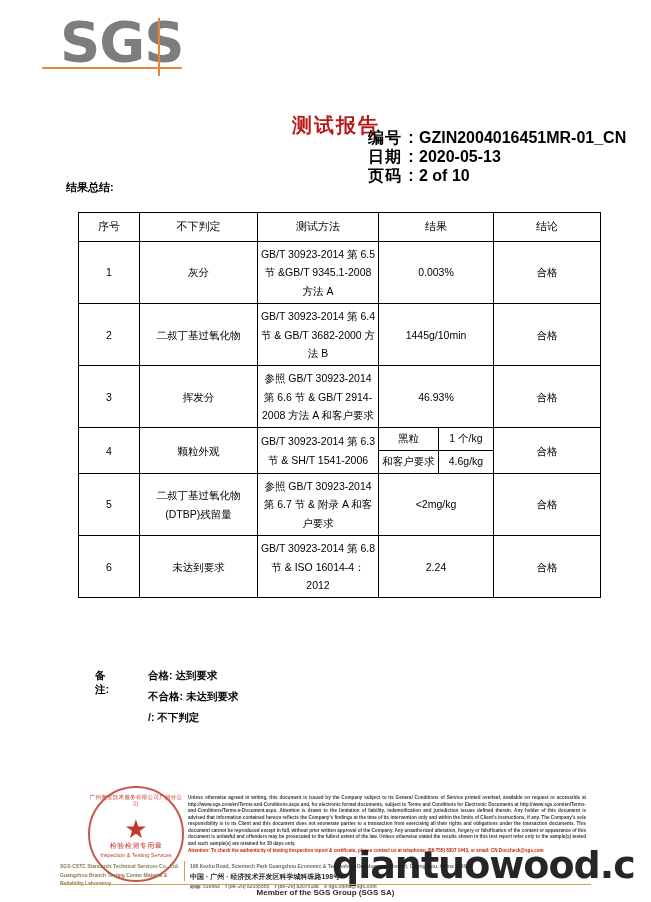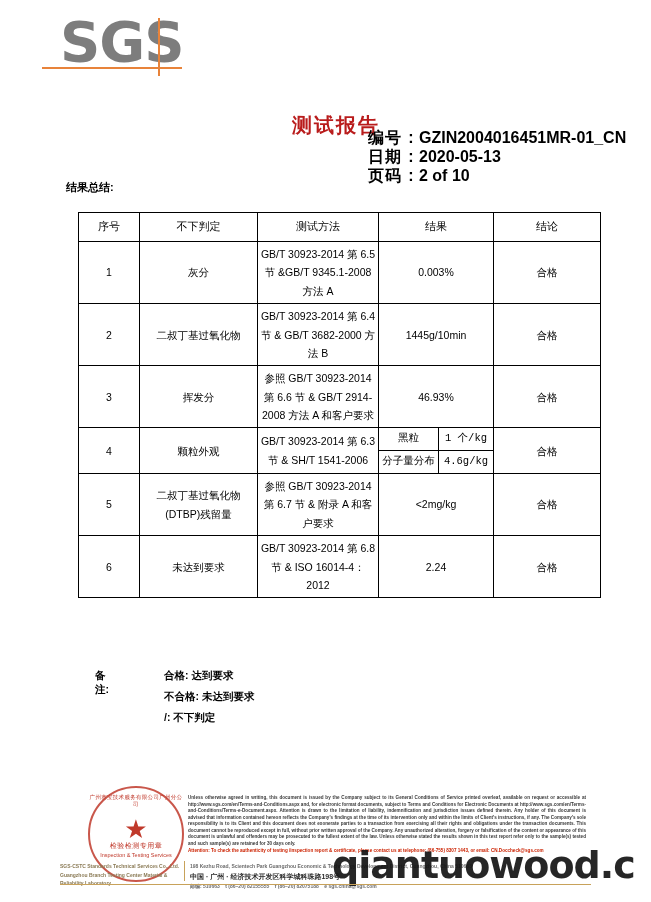--- a/index.html
+++ b/index.html
@@ -131,21 +131,20 @@
     border-collapse: collapse;
     table-layout: fixed;
   }
   .sub-tbl td {
     border: 0;
     text-align: center;
     vertical-align: middle;
     padding: 2px 1px;
     line-height: 1.7;
     font-size: 10.5px;
-    font-family: Liberation Mono, monospace;
   }
   .sub-tbl tr:first-child td { border-bottom: 1px solid #000; }
   .sub-tbl td:first-child { border-right: 1px solid #000; width: 50%; }
   td.nested { padding: 0; }
 
   
   .remarks {
     position: absolute;
     left: 95px;
     top: 669px;
@@ -156,21 +155,21 @@
   .remarks-label {
     position: absolute;
     left: 0;
     top: 0;
   }
   .remarks-list {
     position: absolute;
     left: 53px;
     top: 0;
   }
-  .remarks-list div { height: 21px; white-space: nowrap; margin-left: 16px; }
+  .remarks-list div { height: 21px; white-space: nowrap; }
 
   
   .footer-rule {
     position: absolute;
     left: 60px;
     top: 884px;
     width: 531px;
     height: 1px;
     background: #c8a25a;
   }
@@ -368,21 +367,21 @@
         <td>颗粒外观</td>
         <td>GB/T 30923-2014 第 6.3 节 &amp; SH/T 1541-2006</td>
         <td class="nested" colspan="2">
           <table class="sub-tbl">
             <tbody>
                 <tr>
               <td>黑粒</td>
               <td>1 个/kg</td>
             </tr>
             <tr>
-              <td>分子量分布</td>
+              <td>和客户要求</td>
               <td>4.6g/kg</td>
             </tr>
           </tbody>
             </table>
         </td>
         <td>合格</td>
       </tr>
       <tr>
         <td>5</td>
         <td>二叔丁基过氧化物(DTBP)残留量</td>
@@ -441,14 +440,15 @@
         <span>f (86–20) 82075188</span>
         &nbsp;&nbsp;
         <span>e sgs.china@sgs.com</span>
       </div>
     </div>
   </div>
 
   <div class="watermark">qiantuowood.c</div>
 
   <div class="footer-rule"></div>
+  <div class="footer-member">Member of the SGS Group (SGS SA)</div>
 
 </div>
 
 </body></html>

